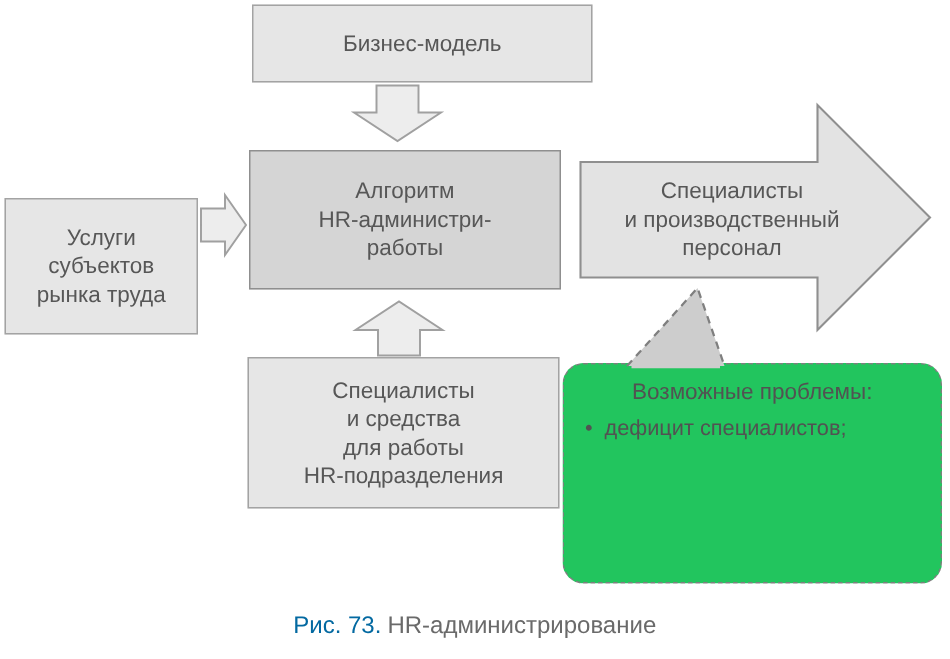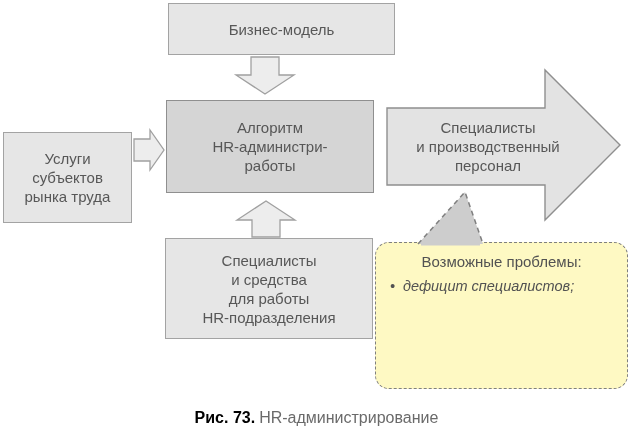--- a/index.html
+++ b/index.html
@@ -32,53 +32,53 @@
   .arrow-text{
     position:absolute;z-index:2;
     left:398px;top:108px;width:180px;height:76px;
     display:flex;align-items:center;justify-content:center;
     white-space:pre-line;text-align:center;
     font-size:15px;line-height:19px;color:#575757;
   }
   .callout{
     position:absolute;z-index:0;
     left:375px;top:242px;width:253px;height:147px;
-    background:#fef9c3;
+    background:#22c55e;
     border:1.6px dashed #7f7f7f;
     border-radius:14px;
     box-sizing:border-box;
     padding:7px 12px 0 12px;
   }
   .callout-title{
     text-align:center;
     font-size:15px;line-height:19px;
     color:#525252;
     margin:2px 0 6px 0;
   }
   .callout-list{
     list-style:none;margin:0;padding:0 0 0 2px;
-    font-size:14.5px;line-height:18px;color:#525252;font-style:italic;
+    font-size:14.5px;line-height:18px;color:#525252;
   }
   .callout-list li{
     position:relative;
     padding-left:13px;
     margin-bottom:5px;
   }
   .callout-list li::before{
     content:"\2022";
     position:absolute;left:0;top:0;
   }
   .caption{
     position:absolute;z-index:2;
     left:0;top:408px;width:100%;
     text-align:center;
     font-size:16px;line-height:20px;
     color:#6a6a6a;
   }
-  .caption-label{font-weight:bold;color:#000000;margin-right:4px;}
+  .caption-label{font-weight:normal;color:#0369a1;margin-right:4px;}
 </style>
 </head>
 <body>
 
 <div class="canvas">
 
   <svg class="layer-svg" width="633" height="439" viewBox="0 0 633 439">
 
     <path d="M387,108 L545,108 L545,70 L620,145 L545,220 L545,185 L387,185 Z" fill="#e3e3e3" stroke="#8f8f8f" stroke-width="1.4"></path>
 

